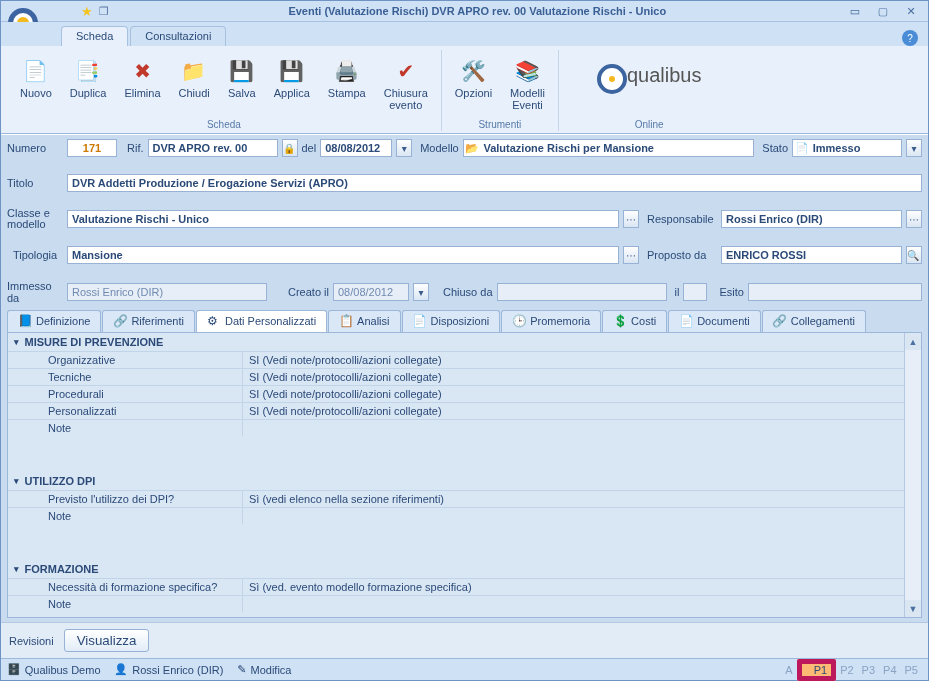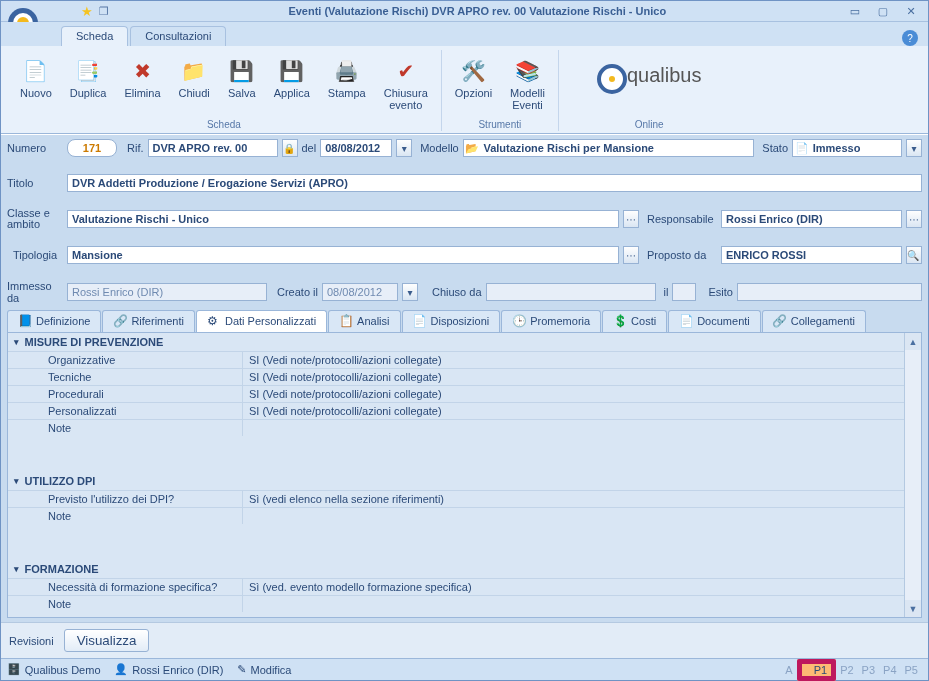--- a/index.html
+++ b/index.html
@@ -161,21 +161,21 @@
           <span class="brand">qualibus</span>
         </div>
       </div>
       <div class="gtitle">Online</div>
     </div>
   </div>
 
   <div class="formarea">
     <div class="row">
       <span class="lbl" style="width:56px;">Numero</span>
-      <input type="text" class="txt center" style="width: 50px; color: rgb(204, 122, 0); border-radius: 8px;" readonly="" value="171">
+      <input type="text" class="txt center" style="width: 50px; color: rgb(204, 122, 0);" readonly="" value="171">
       <span class="lbl" style="margin-left:6px;">Rif.</span>
       <input type="text" class="txt" style="width: 130px;" value="DVR APRO rev. 00">
       <span class="btn-tiny">🔒</span>
       <span class="lbl">del</span>
       <input type="text" class="txt" style="width: 72px;" value="08/08/2012">
       <span class="btn-tiny">▾</span>
       <span class="lbl" style="margin-left:4px;">Modello</span>
       <div class="txt" style="flex:1;display:flex;align-items:center;gap:4px;padding:0 2px; font-weight:bold;">
         <span>📂</span>
         <span>Valutazione Rischi per Mansione</span>
@@ -187,41 +187,41 @@
       </div>
       <span class="btn-tiny">▾</span>
     </div>
 
     <div class="row">
       <span class="lbl" style="width:56px;">Titolo</span>
       <input type="text" class="txt" style="flex: 1 1 0%;" value="DVR Addetti Produzione / Erogazione Servizi (APRO)">
     </div>
 
     <div class="row">
-      <span class="lbl" style="width:56px; line-height:11px;">Classe e ambito</span>
+      <span class="lbl" style="width:56px; line-height:11px;">Classe e modello</span>
       <input type="text" class="txt" style="width: 552px;" value="Valutazione Rischi - Unico">
       <span class="btn-tiny">⋯</span>
       <span class="lbl" style="margin-left:4px;width:70px;">Responsabile</span>
       <input type="text" class="txt" style="flex: 1 1 0%;" value="Rossi Enrico (DIR)">
       <span class="btn-tiny">⋯</span>
     </div>
 
     <div class="row">
       <span class="lbl" style="width:56px;text-align:center;">Tipologia</span>
       <input type="text" class="txt" style="width: 552px;" value="Mansione">
       <span class="btn-tiny">⋯</span>
       <span class="lbl" style="margin-left:4px;width:70px;">Proposto da</span>
       <input type="text" class="txt" style="flex: 1 1 0%;" value="ENRICO ROSSI">
       <span class="btn-tiny">🔍</span>
     </div>
 
     <div class="row">
       <span class="lbl" style="width:56px;">Immesso da</span>
       <input type="text" class="txt readonly" style="width: 200px;" readonly="" value="Rossi Enrico (DIR)">
-      <span class="lbl" style="margin-left:6px;">Creato il</span>
+      <span class="lbl" style="margin-left:17px;">Creato il</span>
       <input type="text" class="txt readonly" style="width: 76px;" readonly="" value="08/08/2012">
       <span class="btn-tiny">▾</span>
       <span class="lbl" style="margin-left:10px;">Chiuso da</span>
       <input type="text" class="txt readonly" style="width: 170px;" readonly="" value="">
       <span class="lbl" style="margin-left:4px;text-align:center;">il</span>
       <input type="text" class="txt readonly" style="width: 24px;" readonly="" value="">
       <span class="lbl" style="margin-left:8px;">Esito</span>
       <input type="text" class="txt readonly" style="flex: 1 1 0%;" readonly="" value="">
     </div>
   </div>

